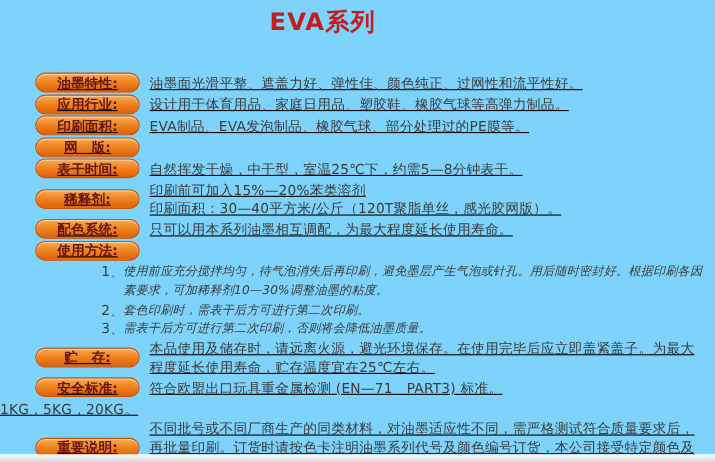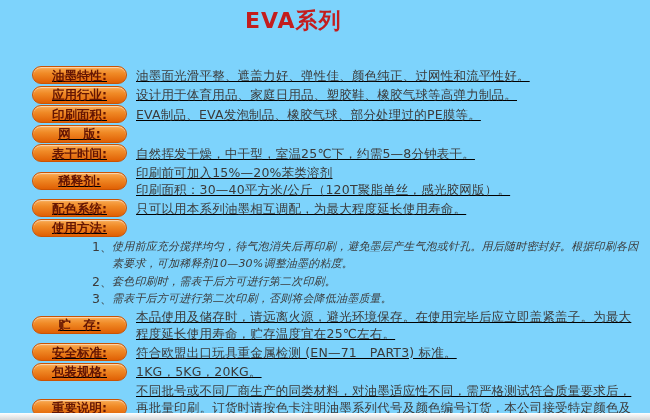--- a/index.html
+++ b/index.html
@@ -136,21 +136,20 @@
       <div class="pill">贮　存:</div>
       <div class="rtext">本品使用及储存时，请远离火源，避光环境保存。在使用完毕后应立即盖紧盖子。为最大程度延长使用寿命，贮存温度宜在25℃左右。</div>
     </div>
 
     <div class="row">
       <div class="pill">安全标准:</div>
       <div class="rtext">符合欧盟出口玩具重金属检测 (EN—71　PART3) 标准。</div>
     </div>
 
     <div class="row">
-      <div class="pill">包装规格:</div>
       <div class="rtext">1KG，5KG，20KG。</div>
     </div>
 
     <div class="row">
       <div class="pill">重要说明:</div>
       <div class="rtext">不同批号或不同厂商生产的同类材料，对油墨适应性不同，需严格测试符合质量要求后，再批量印刷。订货时请按色卡注明油墨系列代号及颜色编号订货，本公司接受特定颜色及配色订单。</div>
     </div>
 
   </div>
 

